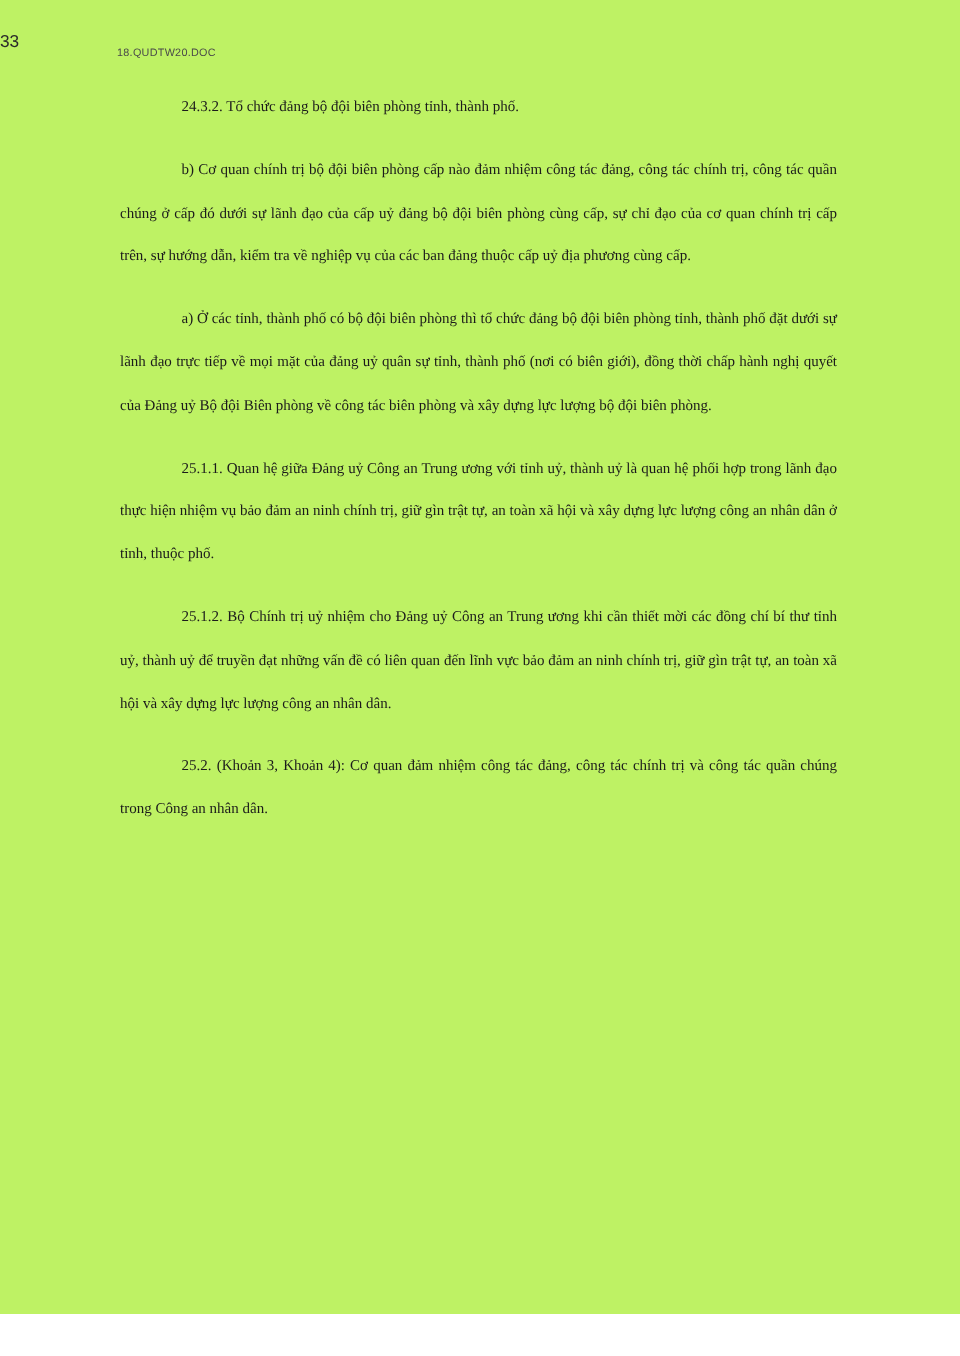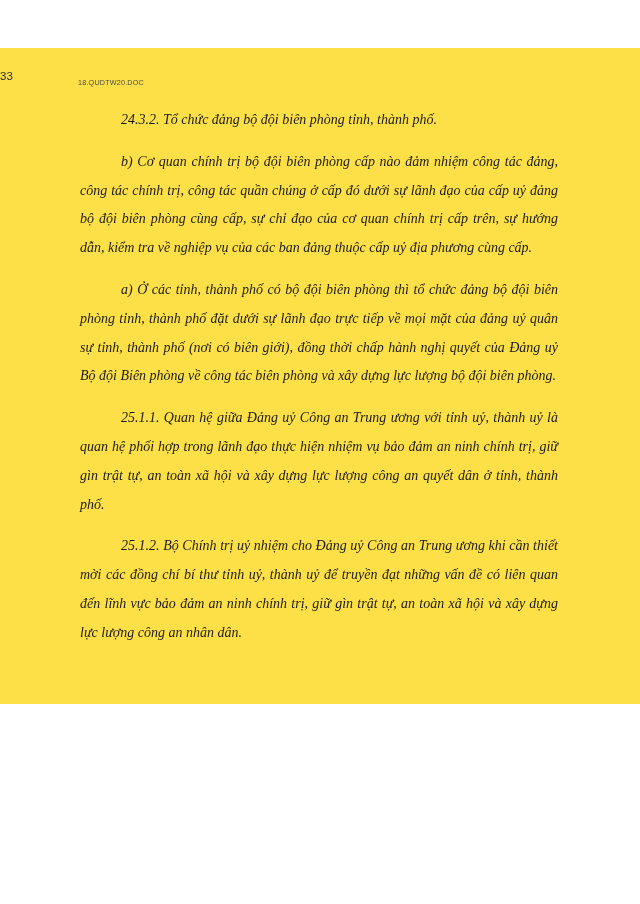--- a/index.html
+++ b/index.html
@@ -10,24 +10,23 @@
     width: 640px;
     height: 904px;
     background: #ffffff;
     font-family: "Liberation Serif", "DejaVu Serif", serif;
     color: #1a1a1a;
     overflow: hidden;
   }
   .page {
     position: relative;
     width: 640px;
-    height: 656px;
-    background: #fde047;
+    height: 876px;
+    background: #bef264;
     box-sizing: border-box;
-    margin-top: 48px;
   }
   .header-bar {
     position: absolute;
     top: 22px;
     left: 0;
     width: 640px;
     height: 24px;
   }
   .doc-code {
     position: absolute;
@@ -53,24 +52,23 @@
     position: absolute;
     top: 58px;
     left: 80px;
     width: 478px;
   }
   p.para {
     margin: 0 0 0 0;
     padding: 0;
     text-indent: 41px;
     text-align: justify;
-    font-size: 14px;
+    font-size: 10px;
     line-height: 28.8px;
     color: #1b1b1b;
-    font-style: italic;
     -webkit-font-smoothing: antialiased;
   }
   p.para.gap {
     margin-top: 13px;
   }
   p.heading {
     font-weight: bold;
     text-align: justify;
     text-indent: 41px;
     margin: 0;
@@ -99,20 +97,21 @@
   <div class="body-text">
 
     <p class="para last-line-left">24.3.2. Tổ chức đảng bộ đội biên phòng tỉnh, thành phố.</p>
 
     <p class="para gap last-line-left">b) Cơ quan chính trị bộ đội biên phòng cấp nào đảm nhiệm công tác đảng, công tác chính trị, công tác quần chúng ở cấp đó dưới sự lãnh đạo của cấp uỷ đảng bộ đội biên phòng cùng cấp, sự chỉ đạo của cơ quan chính trị cấp trên, sự hướng dẫn, kiểm tra về nghiệp vụ của các ban đảng thuộc cấp uỷ địa phương cùng cấp.</p>
 
     <p class="para gap last-line-left">a) Ở các tỉnh, thành phố có bộ đội biên phòng thì tổ chức đảng bộ đội biên phòng tỉnh, thành phố đặt dưới sự lãnh đạo trực tiếp về mọi mặt của đảng uỷ quân sự tỉnh, thành phố (nơi có biên giới), đồng thời chấp hành nghị quyết của Đảng uỷ Bộ đội Biên phòng về công tác biên phòng và xây dựng lực lượng bộ đội biên phòng.</p>
 
 
 
-    <p class="para gap last-line-left">25.1.1. Quan hệ giữa Đảng uỷ Công an Trung ương với tỉnh uỷ, thành uỷ là quan hệ phối hợp trong lãnh đạo thực hiện nhiệm vụ bảo đảm an ninh chính trị, giữ gìn trật tự, an toàn xã hội và xây dựng lực lượng công an quyết dân ở tỉnh, thành phố.</p>
+    <p class="para gap last-line-left">25.1.1. Quan hệ giữa Đảng uỷ Công an Trung ương với tỉnh uỷ, thành uỷ là quan hệ phối hợp trong lãnh đạo thực hiện nhiệm vụ bảo đảm an ninh chính trị, giữ gìn trật tự, an toàn xã hội và xây dựng lực lượng công an nhân dân ở tỉnh, thuộc phố.</p>
 
     <p class="para gap last-line-left">25.1.2. Bộ Chính trị uỷ nhiệm cho Đảng uỷ Công an Trung ương khi cần thiết mời các đồng chí bí thư tỉnh uỷ, thành uỷ để truyền đạt những vấn đề có liên quan đến lĩnh vực bảo đảm an ninh chính trị, giữ gìn trật tự, an toàn xã hội và xây dựng lực lượng công an nhân dân.</p>
 
+    <p class="para gap last-line-left">25.2. (Khoản 3, Khoản 4): Cơ quan đảm nhiệm công tác đảng, công tác chính trị và công tác quần chúng trong Công an nhân dân.</p>
 
   </div>
 
 </div>
 
 </body></html>

